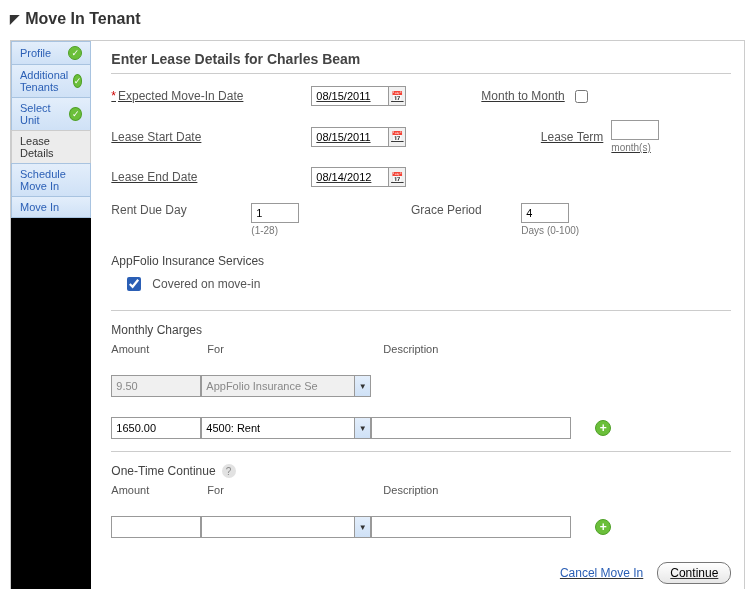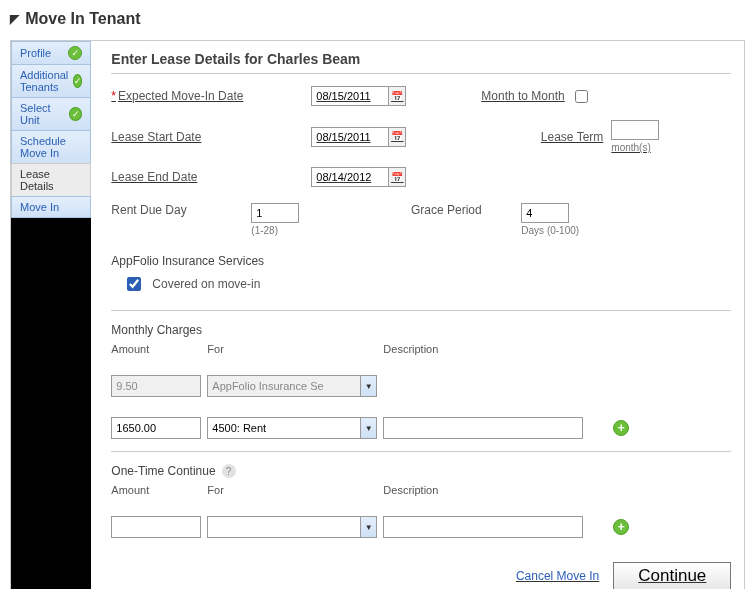--- a/index.html
+++ b/index.html
@@ -162,21 +162,20 @@
     display: grid;
     grid-template-columns: 90px 170px 200px 40px;
     gap: 6px;
     margin-bottom: 4px;
     font-size: 11px;
     color: #555;
   }
   .charges-row {
     display: grid;
     grid-template-columns: 90px 170px 200px 40px;
-    gap: 6px;
     margin-bottom: 6px;
     align-items: center;
     margin-top: 20px;
   }
   .charges-row input[type="text"] {
     width: 100%;
     height: 22px;
     border: 1px solid #999;
     padding: 2px 4px;
     font-size: 11px;
@@ -234,24 +233,24 @@
     gap: 14px;
     text-decoration: underline;
   }
   .cancel-link {
     color: #2b5fb5;
     cursor: pointer;
     font-size: 12px;
   }
   .continue-btn {
     border: 1px solid #777;
-    border-radius: 0;
+    border-radius: 10px;
     background: linear-gradient(#fff, #e7e7e7);
-    padding: 3px 24px;
-    font-size: 17px;
+    padding: 3px 12px;
+    font-size: 12px;
     cursor: pointer;
   }
   .mtm-wrap { display:flex; align-items:center; gap:6px;}
 </style>
 </head>
 <body>
 
 <div class="page-title">
   <span class="arrow">◤</span>
   <span>Move In Tenant</span>
@@ -264,25 +263,25 @@
       <span class="check-icon">✓</span>
     </div>
     <div class="sidebar-item">
       <span>Additional Tenants</span>
       <span class="check-icon">✓</span>
     </div>
     <div class="sidebar-item">
       <span>Select Unit</span>
       <span class="check-icon">✓</span>
     </div>
-    <div class="sidebar-item">
-      <span>Schedule Move In</span>
-    </div>
     <div class="sidebar-item current">
       <span>Lease Details</span>
+    </div>
+    <div class="sidebar-item">
+      <span>Schedule Move In</span>
     </div>
     <div class="sidebar-item">
       <span>Move In</span>
     </div>
   </div>
 
   <div class="main">
     <div class="section-title">Enter Lease Details for Charles Beam</div>
 
     <div class="form-grid">

